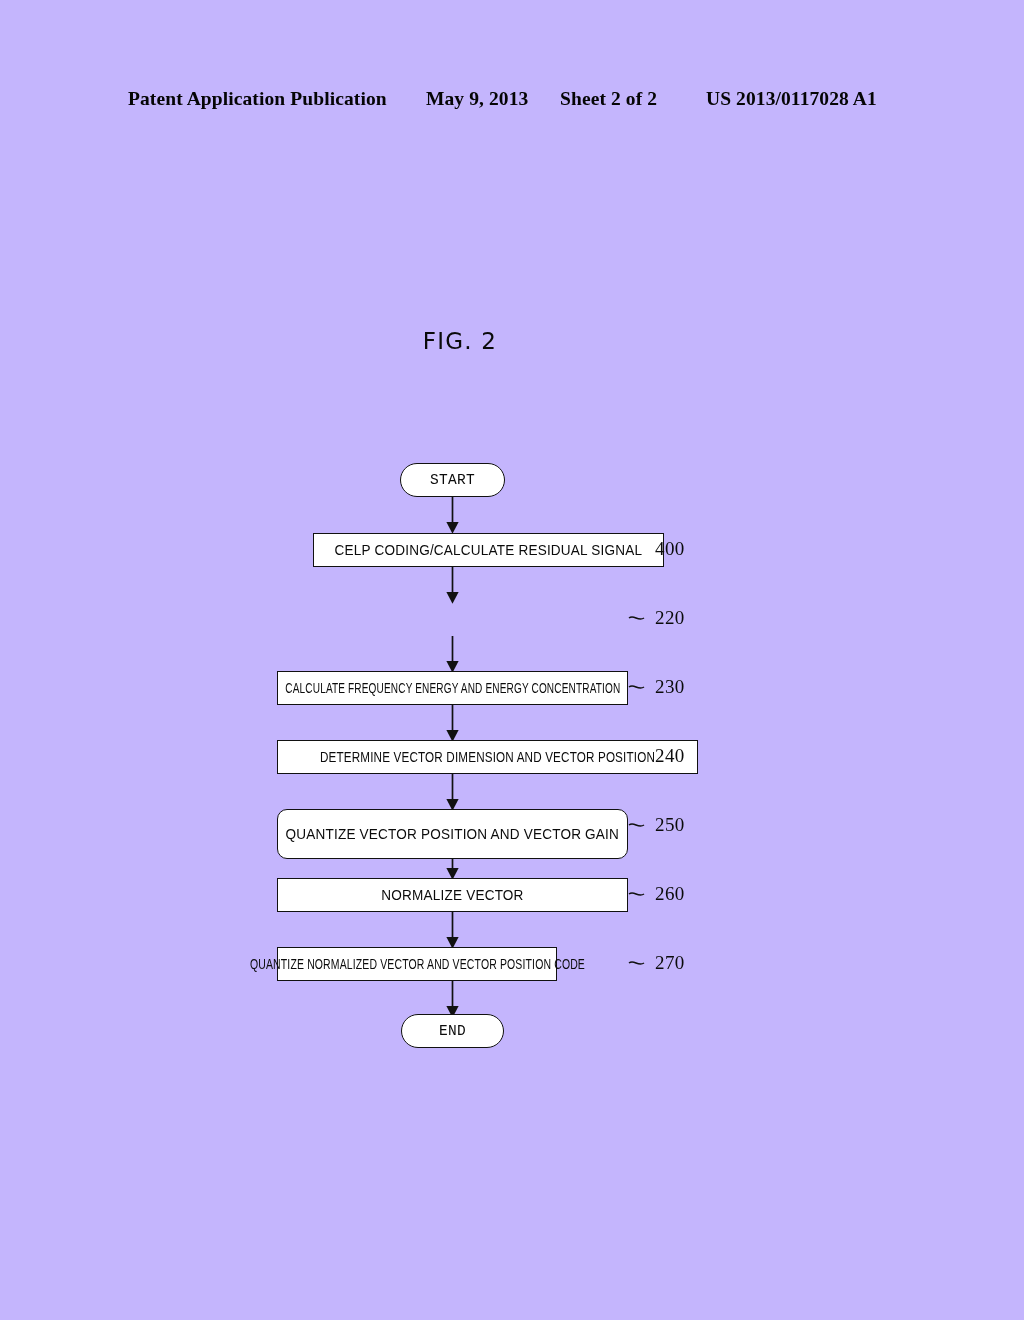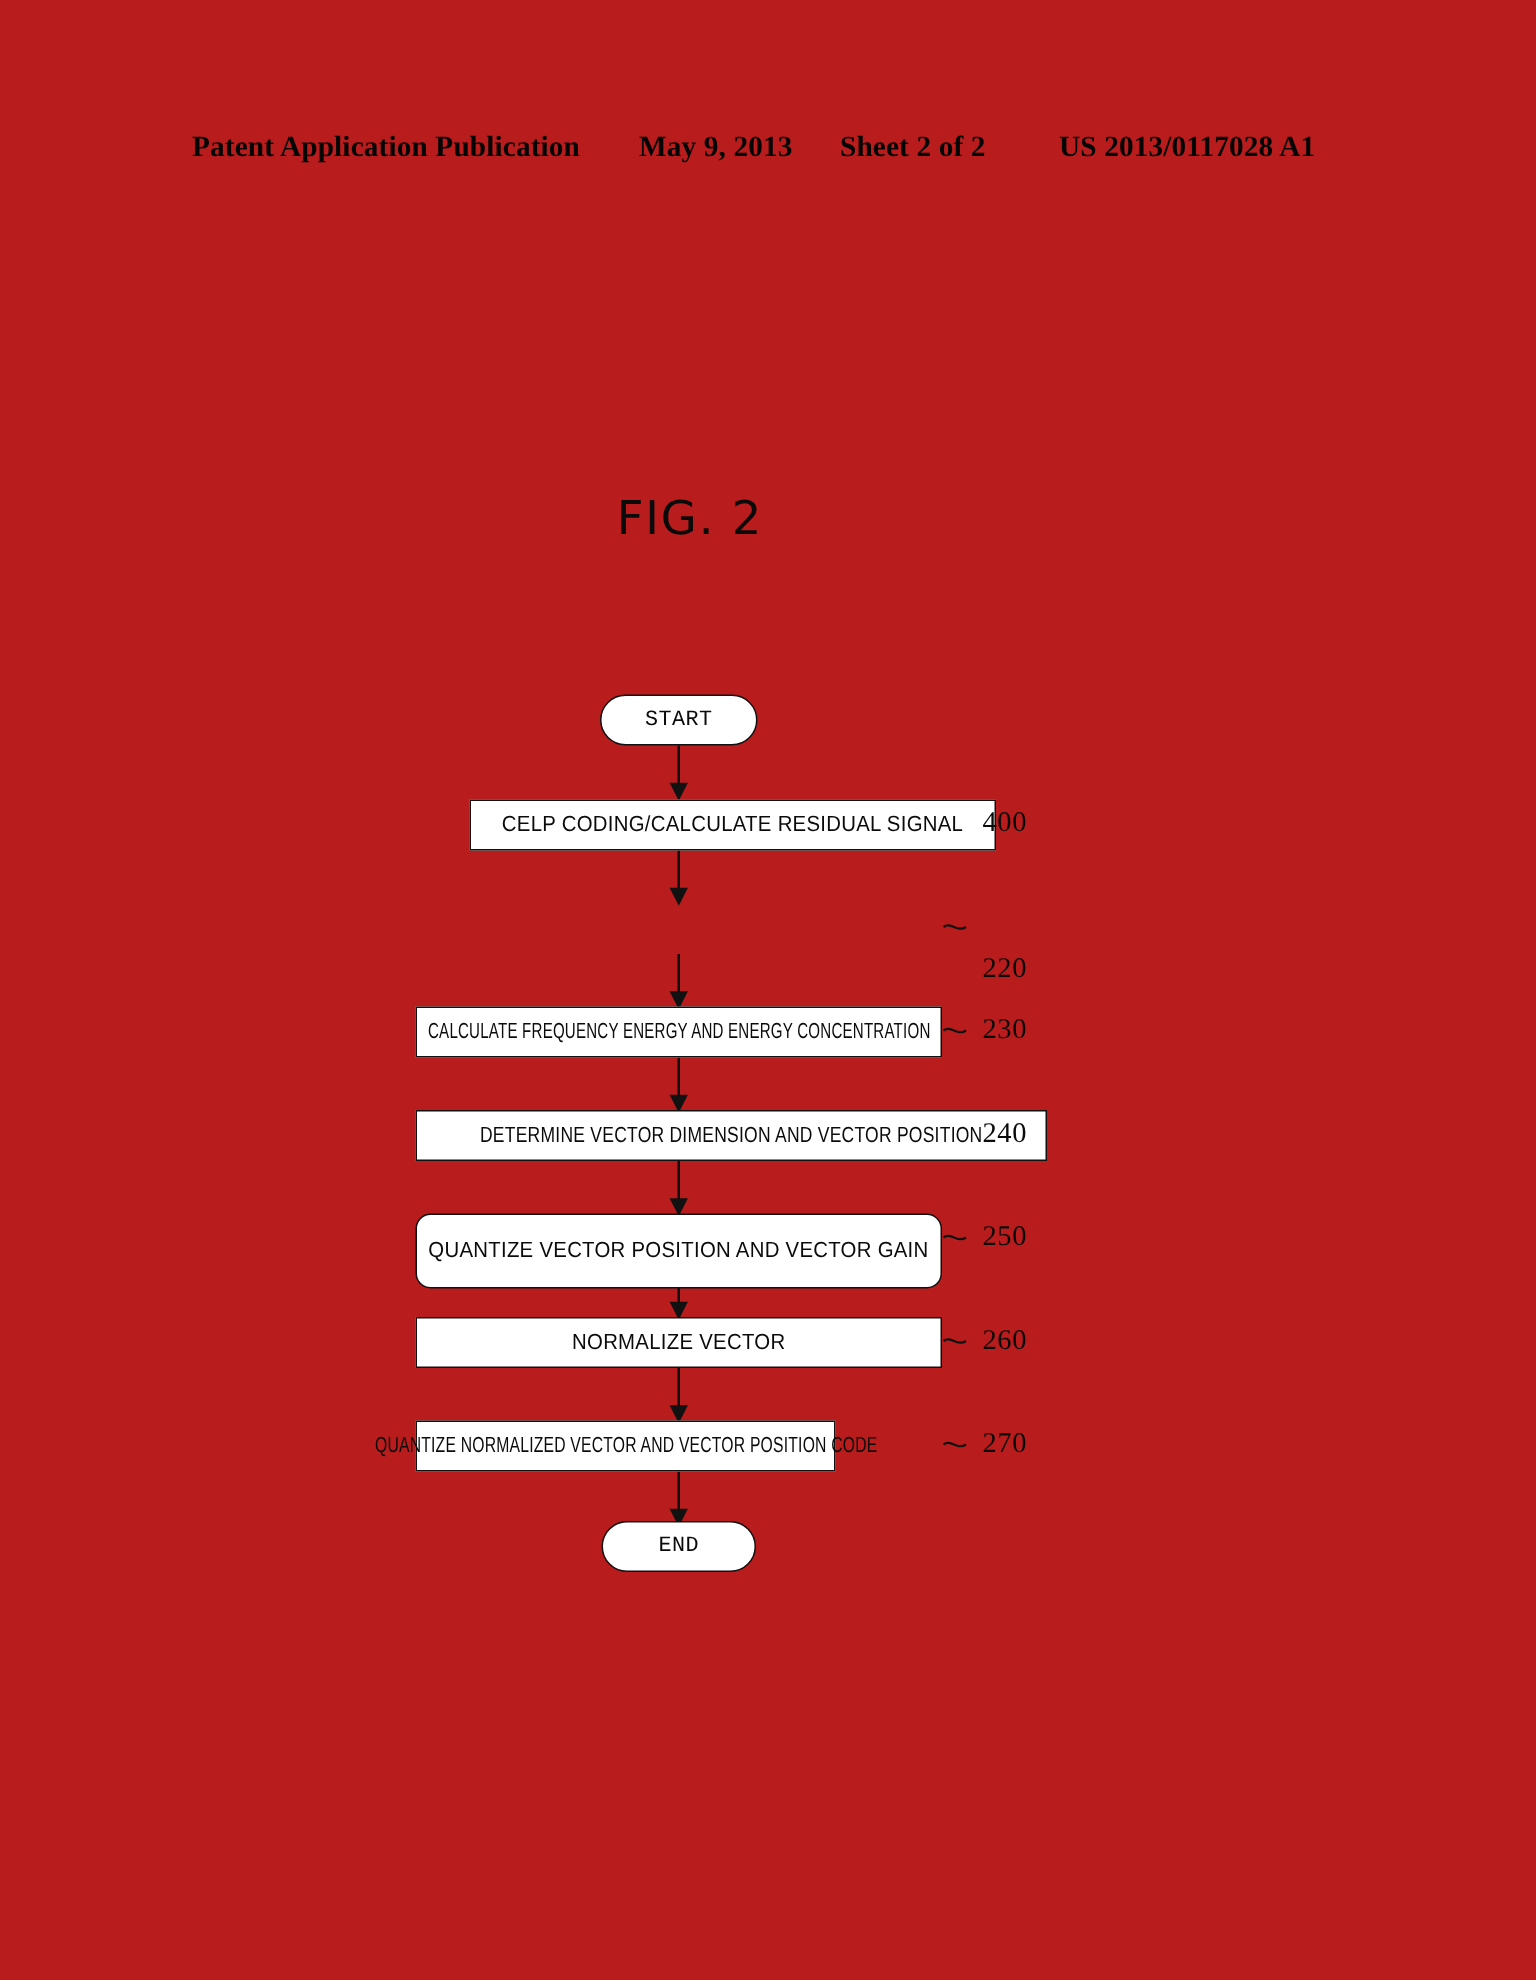--- a/index.html
+++ b/index.html
@@ -4,21 +4,21 @@
 <style>
   html, body {
     margin: 0;
     padding: 0;
     background: #ffffff;
   }
   #page {
     position: relative;
     width: 1024px;
     height: 1320px;
-    background: #b91c1c;
+    background: #c4b5fd;
     overflow: hidden;
     font-family: "Liberation Sans", sans-serif;
     color: #000000;
   }
 
   
   .pat-header {
     position: absolute;
     left: 128px;
     top: 88px;
@@ -37,21 +37,21 @@
   .pat-header .h-num   { position: absolute; left: 578px; top: 0px; }
 
   
   .fig-title {
     position: absolute;
     left: 0px;
     top: 328px;
     width: 920px;
     text-align: center;
     font-family: "DejaVu Sans", sans-serif;
-    font-size: 31px;
+    font-size: 23px;
     letter-spacing: 1.2px;
     color: #0a0a0a;
   }
 
   
   #flowchart {
     position: absolute;
     left: 0;
     top: 0;
     width: 1024px;
@@ -156,21 +156,21 @@
 
     <div class="term" style="left:400px; top:463px; width:105px; height:34px;">
       <span>START</span>
     </div>
 
     <div class="pbox" style="left:277px; top:533px; width:351px; height:34px;margin-left:36px;">
       <span class="ptext">CELP CODING/CALCULATE RESIDUAL SIGNAL</span>
     </div>
     <div class="ref-label" style="left:655px; top:538px;">400</div>
 
-    <div class="ref-label" style="left:655px; top:607px;margin-top:28px;">220</div>
+    <div class="ref-label" style="left:655px; top:607px;">220</div>
 
     <div class="pbox" style="left:277px; top:671px; width:351px; height:34px;">
       <span class="ptext" style="transform: scaleX(0.689766);">CALCULATE FREQUENCY ENERGY AND ENERGY CONCENTRATION</span>
     </div>
     <div class="ref-label" style="left:655px; top:676px;">230</div>
 
     <div class="pbox" style="left:277px; top:740px; width:421px; height:34px;">
       <span class="ptext" style="transform: scaleX(0.799582);">DETERMINE VECTOR DIMENSION AND VECTOR POSITION</span>
     </div>
     <div class="ref-label" style="left:655px; top:745px;">240</div>

